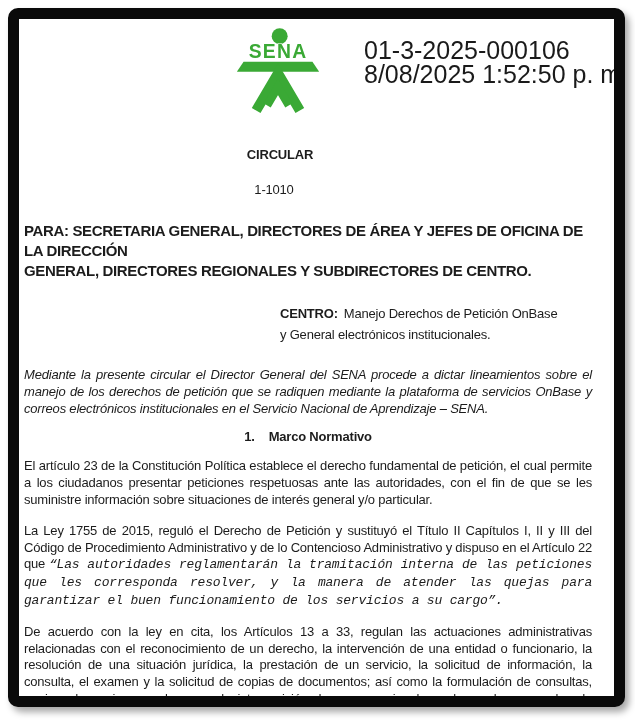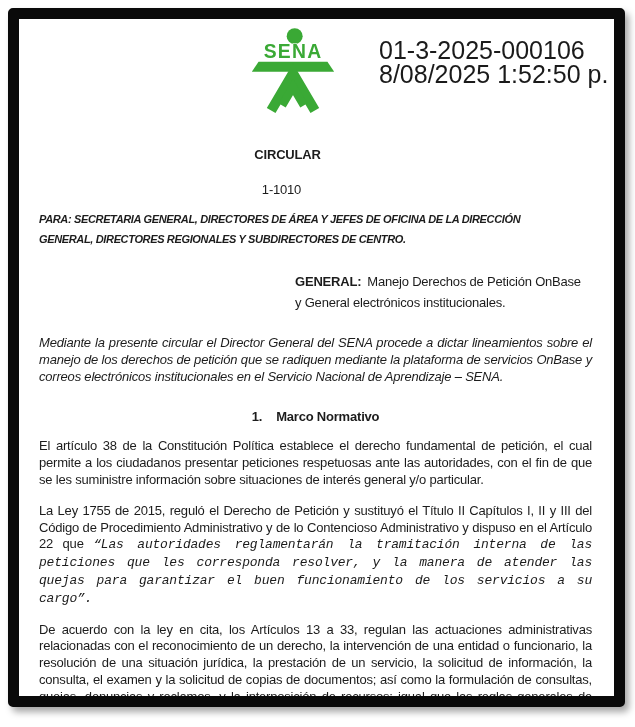--- a/index.html
+++ b/index.html
@@ -9,37 +9,37 @@
     font-family:"Liberation Sans","DejaVu Sans",sans-serif;
     color:#1c1c1c;
     overflow:hidden;
   }
   .card {
     box-sizing:border-box;
     width:617px; height:699px;
     margin:8px 0 0 8px;
     background:#ffffff;
     border:11px solid #0a0a0a;
-    border-radius:5px;
+    border-radius:10px;
     box-shadow:4px 5px 7px rgba(0,0,0,0.35);
-    padding:9px 22px 4px 20px;
+    padding:9px 22px 4px 5px;
     overflow:hidden;
   }
   .header-row { display:flex; align-items:flex-start; margin-left:212px; gap:44px; }
   .logo-box { width:84px; height:86px; flex:0 0 auto; }
   .header-meta { padding-top:10px; font-size:25px; line-height:24px; white-space:nowrap; color:#1a1a1a; }
   .doc-title { text-align:center; font-weight:bold; font-size:13px; margin-top:33px; transform:translateX(-28px); letter-spacing:-0.2px; }
   .doc-code  { text-align:center; font-size:13px; margin-top:20px; transform:translateX(-34px); letter-spacing:-0.2px; }
-  .recipients { margin-top:12px; font-weight:bold; font-size:11px; line-height:20px; letter-spacing:-0.35px;font-style:italic; }
+  .recipients { margin-top:24px; font-weight:bold; font-size:15px; line-height:20px; letter-spacing:-0.35px; }
   .subject { margin-top:23px; margin-left:256px; font-size:13px; line-height:20.5px; letter-spacing:-0.2px; }
   .subject .lbl { font-weight:bold; margin-right:6px; }
   .body-p { margin:14px 0 0 0; font-size:13px; line-height:16.8px; text-align:justify; letter-spacing:-0.2px; }
   .body-p.intro { margin-top:22px;font-style:italic; }
   .body-p em { font-style:italic;font-family:Liberation Mono, monospace; }
-  .section-heading { margin-top:24px; text-align:center; font-weight:bold; font-size:13px; letter-spacing:-0.2px; }
+  .section-heading { margin-top:12px; text-align:center; font-weight:bold; font-size:13px; letter-spacing:-0.2px; }
   .section-heading .num { margin-right:14px; }
 </style>
 </head>
 <body>
 
 <div class="card">
 
   <div class="header-row">
     <div class="logo-box">
       <svg viewBox="0 0 100 102" width="84" height="86">
@@ -59,29 +59,29 @@
   <div class="doc-title">CIRCULAR</div>
 
   <div class="doc-code">1-1010</div>
 
   <div class="recipients">
     <div>PARA: SECRETARIA GENERAL, DIRECTORES DE ÁREA Y JEFES DE OFICINA DE LA DIRECCIÓN</div>
     <div>GENERAL, DIRECTORES REGIONALES Y SUBDIRECTORES DE CENTRO.</div>
   </div>
 
   <div class="subject">
-    <div><span class="lbl">GENERAL:</span><span>Manejo Derechos de Petición OnBase</span></div>
+    <div><span class="lbl">CENTRO:</span><span>Manejo Derechos de Petición OnBase</span></div>
     <div>y General electrónicos institucionales.</div>
   </div>
 
   <p class="body-p intro">Mediante la presente circular el Director General del SENA procede a dictar lineamientos sobre el manejo de los derechos de petición que se radiquen mediante la plataforma de servicios OnBase y correos electrónicos institucionales en el Servicio Nacional de Aprendizaje – SENA.</p>
 
   <div class="section-heading">
     <span class="num">1.</span><span>Marco Normativo</span>
   </div>
 
-  <p class="body-p">El artículo 38 de la Constitución Política establece el derecho fundamental de petición, el cual permite a los ciudadanos presentar peticiones respetuosas ante las autoridades, con el fin de que se les suministre información sobre situaciones de interés general y/o particular.</p>
+  <p class="body-p">El artículo 23 de la Constitución Política establece el derecho fundamental de petición, el cual permite a los ciudadanos presentar peticiones respetuosas ante las autoridades, con el fin de que se les suministre información sobre situaciones de interés general y/o particular.</p>
 
   <p class="body-p"><span>La Ley 1755 de 2015, reguló el Derecho de Petición y sustituyó el Título II Capítulos I, II y III del Código de Procedimiento Administrativo y de lo Contencioso Administrativo y dispuso en el Artículo 22 que</span> <em>“Las autoridades reglamentarán la tramitación interna de las peticiones que les corresponda resolver, y la manera de atender las quejas para garantizar el buen funcionamiento de los servicios a su cargo”.</em></p>
 
   <p class="body-p">De acuerdo con la ley en cita, los Artículos 13 a 33, regulan las actuaciones administrativas relacionadas con el reconocimiento de un derecho, la intervención de una entidad o funcionario, la resolución de una situación jurídica, la prestación de un servicio, la solicitud de información, la consulta, el examen y la solicitud de copias de documentos; así como la formulación de consultas, quejas, denuncias y reclamos, y la interposición de recursos; igual que las reglas generales de presentación, requisitos, términos y forma de resolverlos.</p>
 
 </div>
 
 </body></html>

